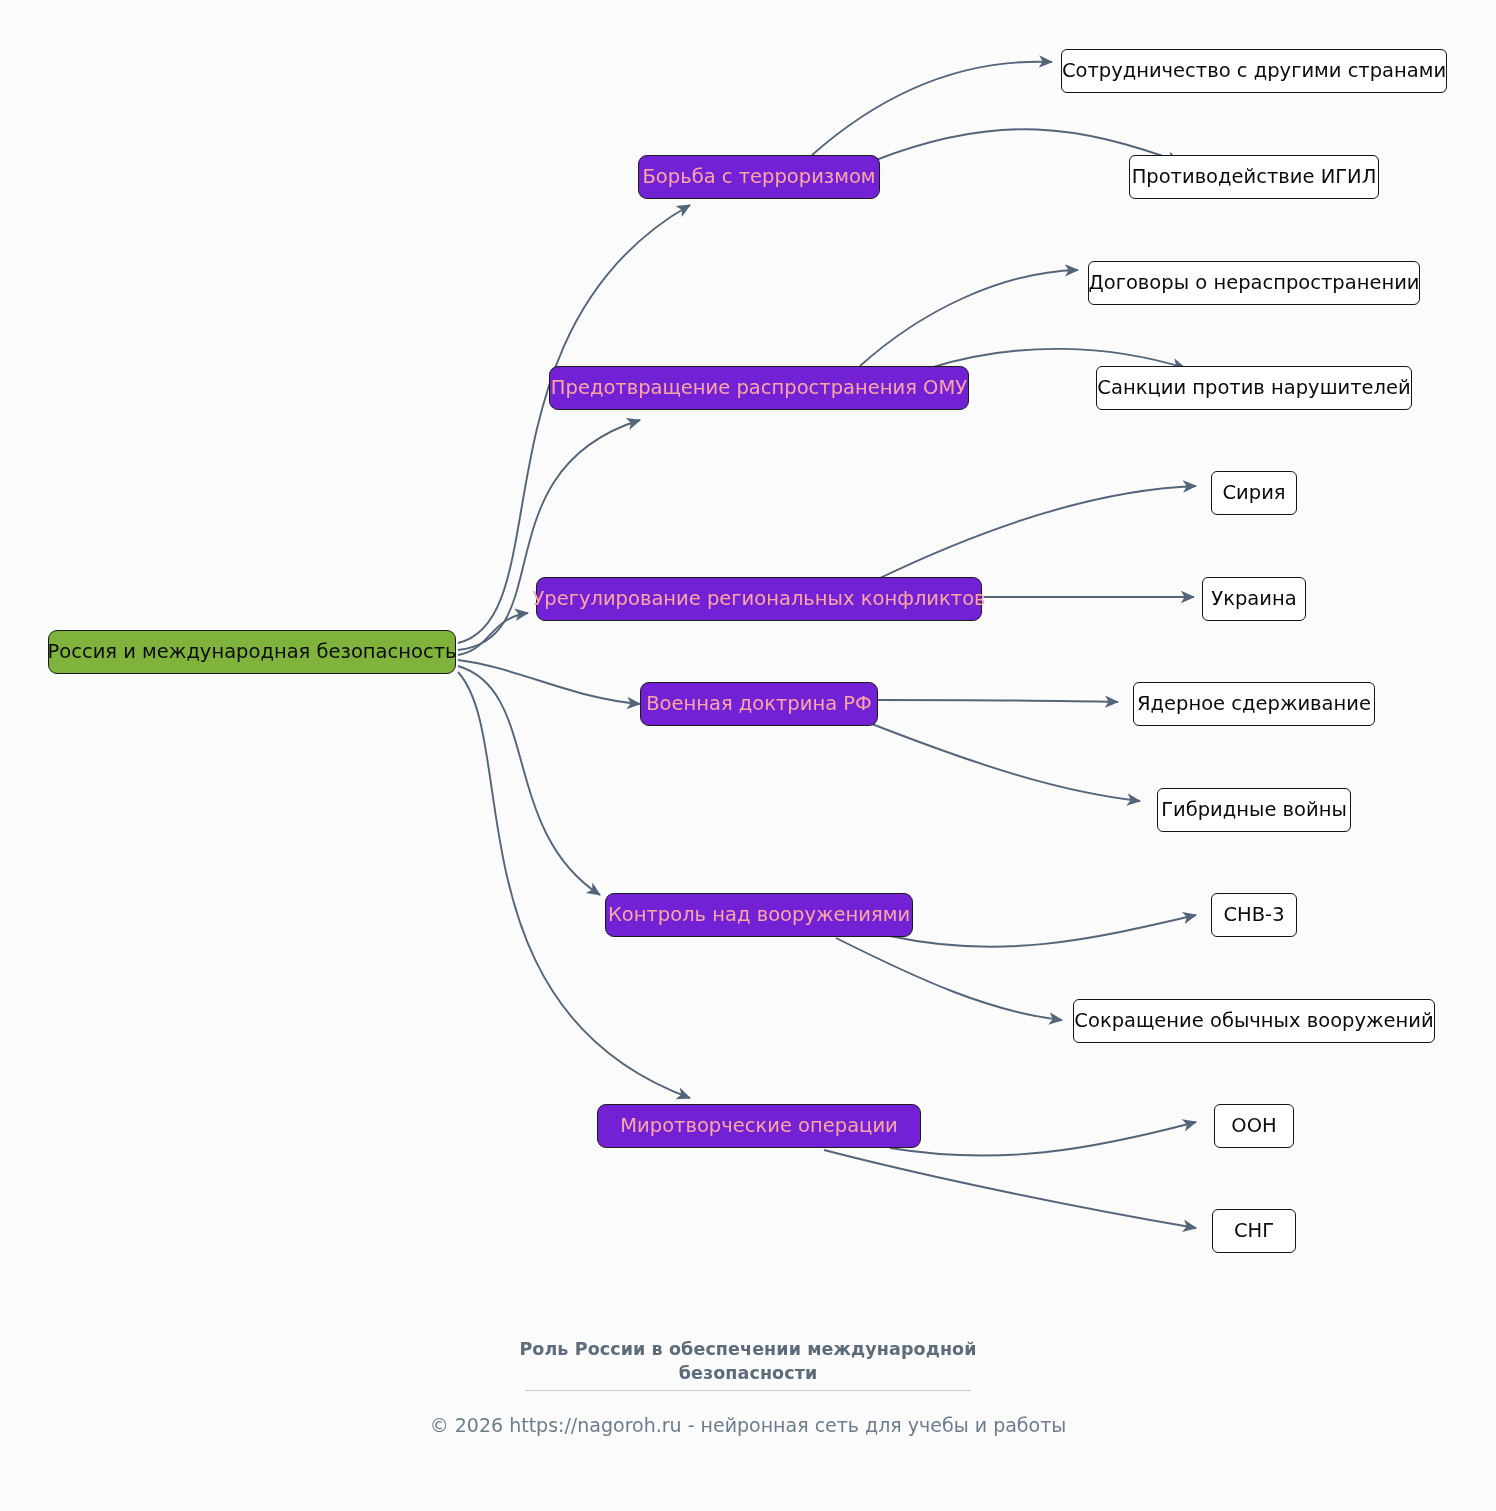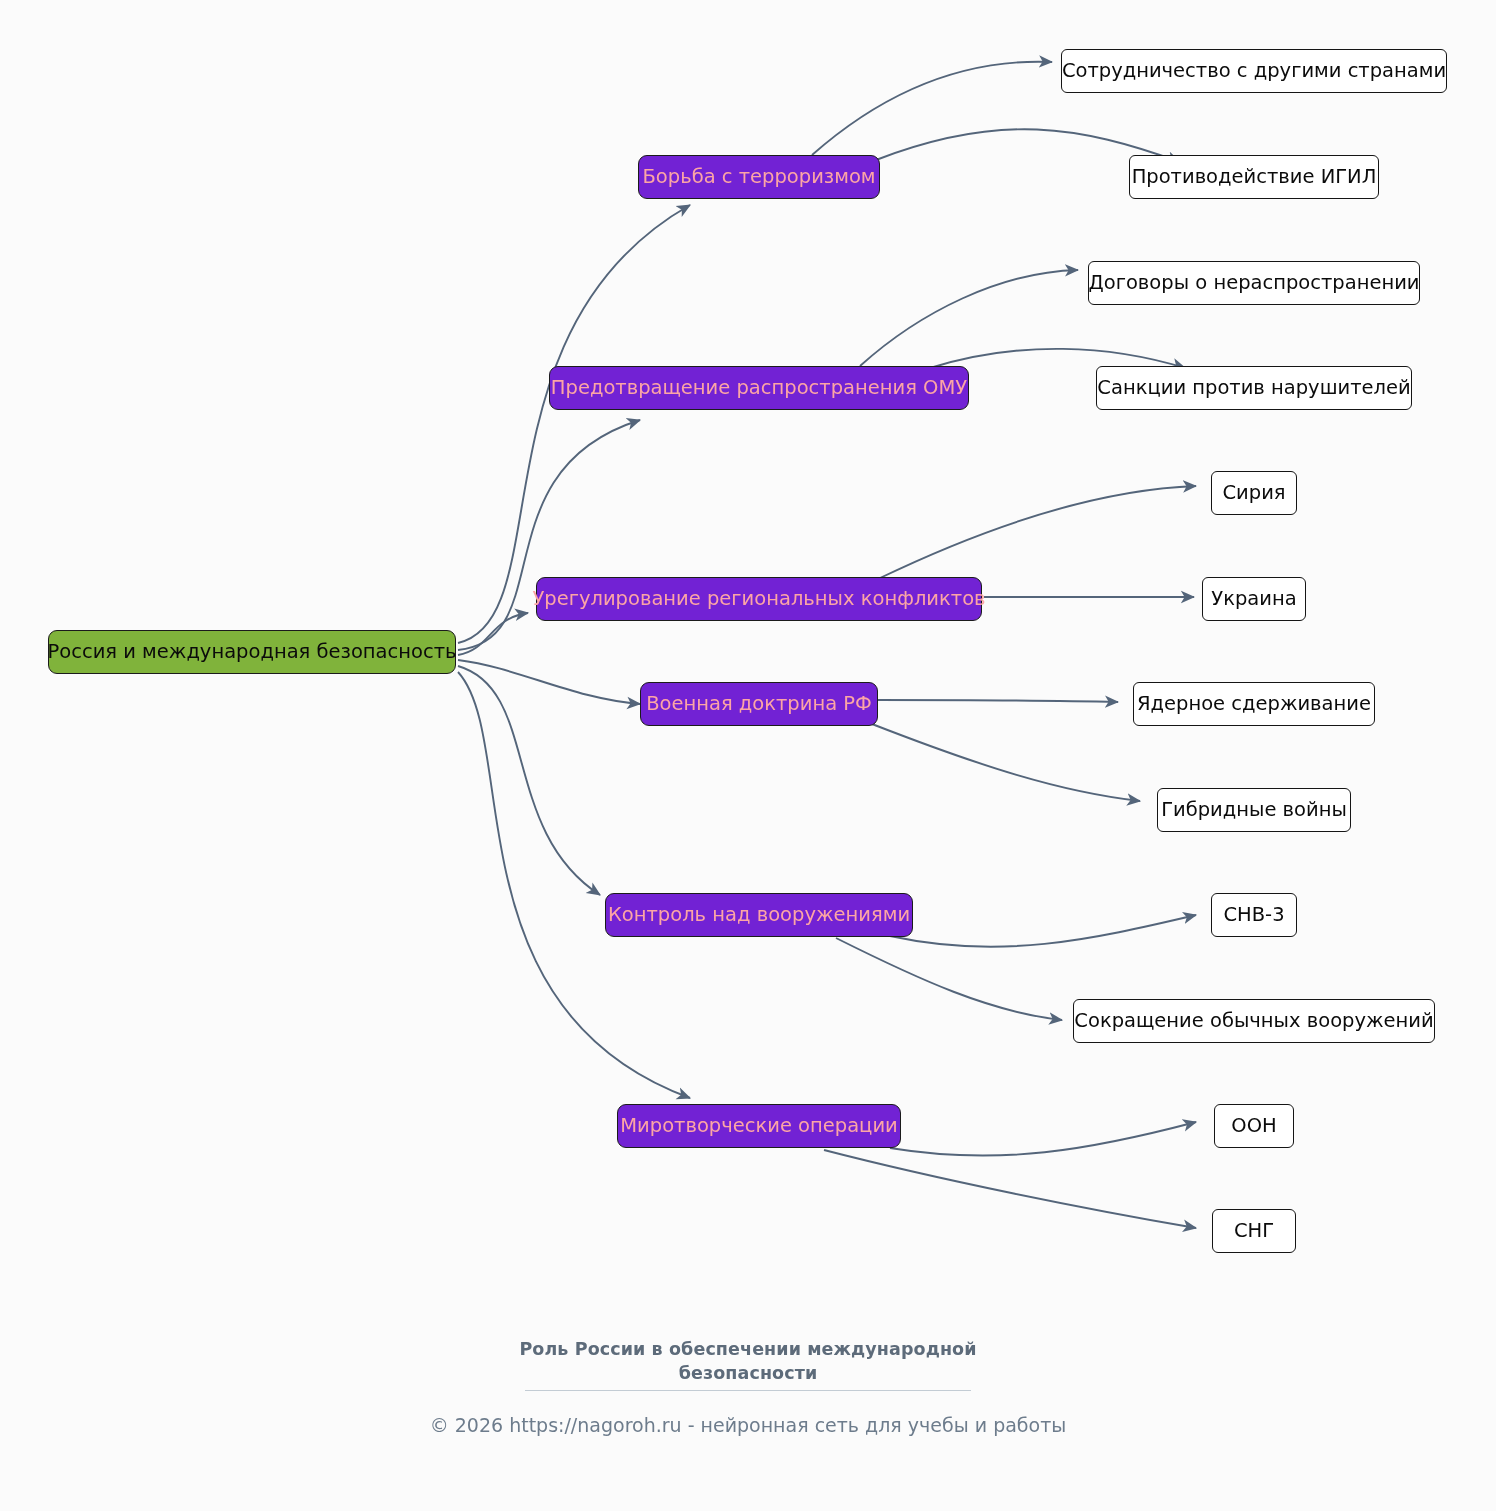--- a/index.html
+++ b/index.html
@@ -178,21 +178,21 @@
   <div class="node node-branch" style="left:759px; top:915px; width:308px;">
     <span>Контроль над вооружениями</span>
   </div>
   <div class="node node-leaf" style="left:1254px; top:915px; width:86px;">
     <span>СНВ-3</span>
   </div>
   <div class="node node-leaf" style="left:1254px; top:1021px; width:362px;">
     <span>Сокращение обычных вооружений</span>
   </div>
 
-  <div class="node node-branch" style="left:759px; top:1126px; width:284px;">
+  <div class="node node-branch" style="left:759px; top:1126px; width:324px;">
     <span>Миротворческие операции</span>
   </div>
   <div class="node node-leaf" style="left:1254px; top:1126px; width:80px;">
     <span>ООН</span>
   </div>
   <div class="node node-leaf" style="left:1254px; top:1231px; width:84px;">
     <span>СНГ</span>
   </div>
 
   <div class="footer footer-title">

